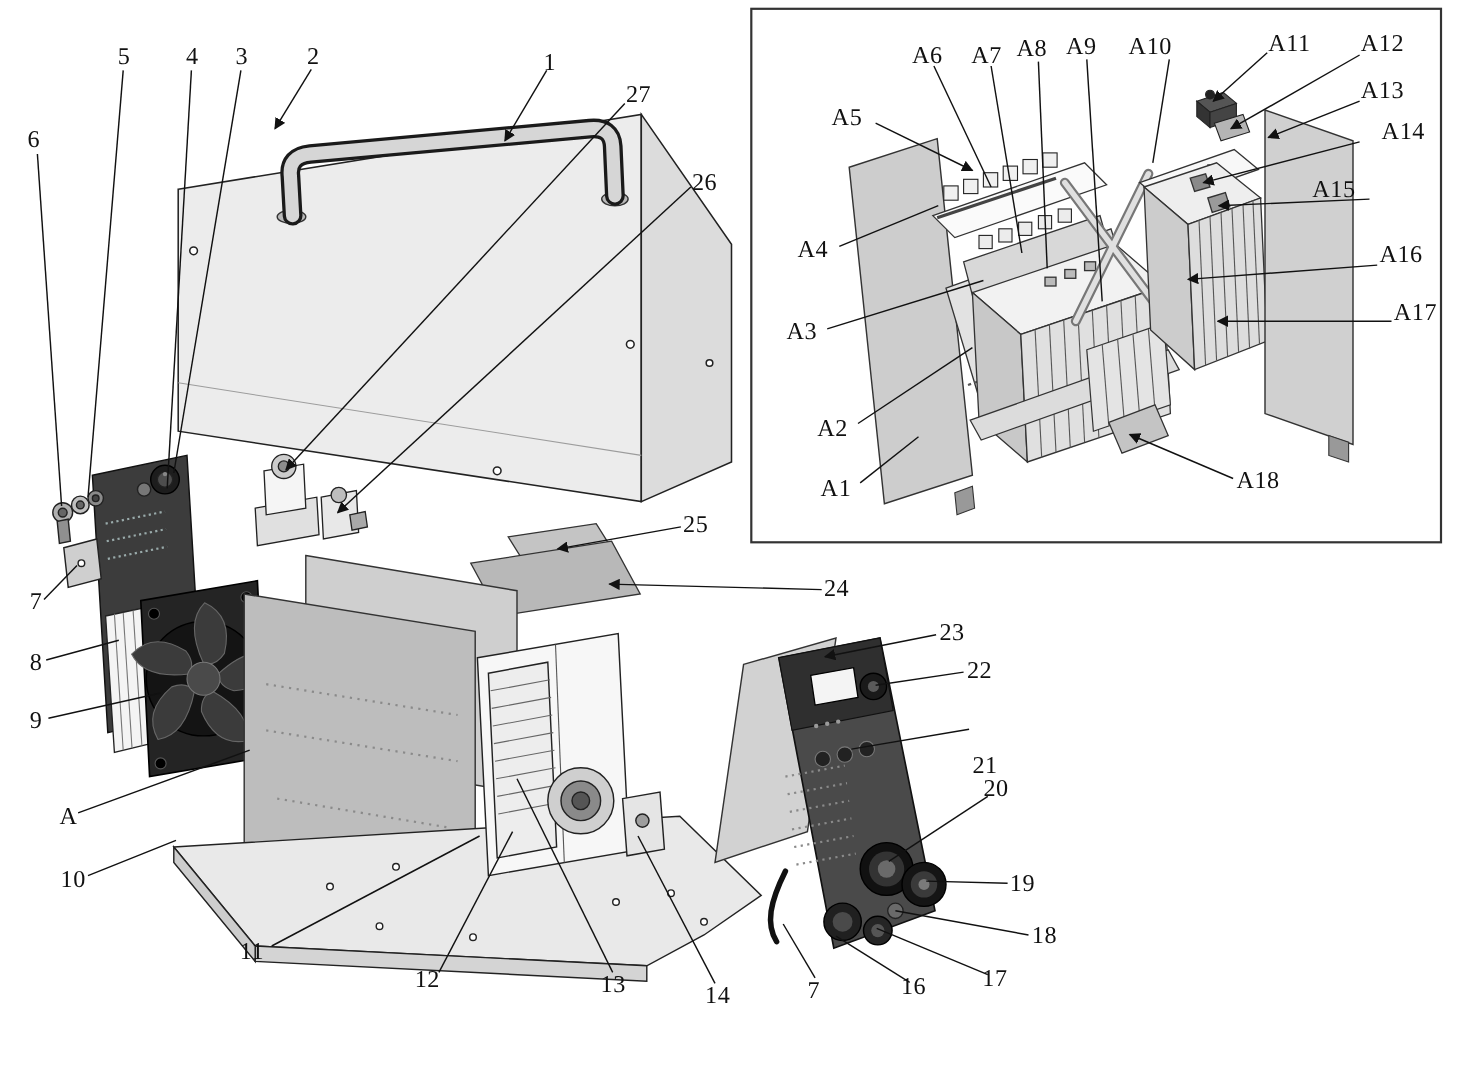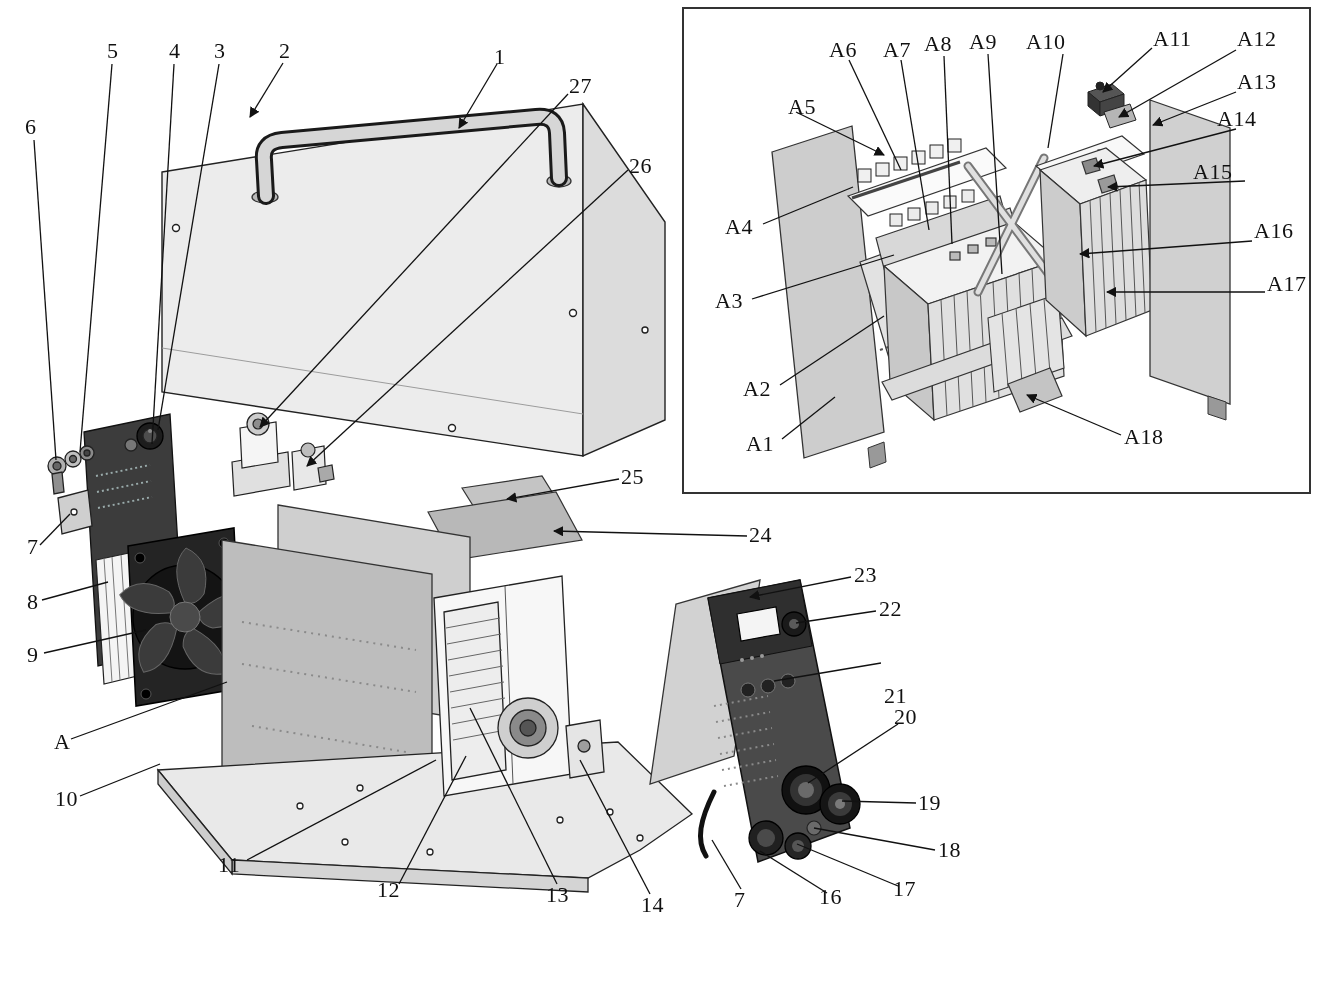--- a/index.html
+++ b/index.html
@@ -366,28 +366,28 @@
 <div class="callout" style="left:749px;top:524px">24</div>
 <div class="callout" style="left:621px;top:466px">25</div>
 <div class="callout" style="left:629px;top:155px">26</div>
 <div class="callout" style="left:569px;top:75px">27</div>
 <div class="callout" style="left:54px;top:731px">A</div>
 
 <div class="callout" style="left:746px;top:433px">A1</div>
 <div class="callout" style="left:743px;top:378px">A2</div>
 <div class="callout" style="left:715px;top:290px">A3</div>
 <div class="callout" style="left:725px;top:216px">A4</div>
-<div class="callout" style="left:788px;top:96px">A5</div>
+<div class="callout" style="left:756px;top:96px">A5</div>
 <div class="callout" style="left:829px;top:39px">A6</div>
 <div class="callout" style="left:883px;top:39px">A7</div>
 <div class="callout" style="left:924px;top:33px">A8</div>
 <div class="callout" style="left:969px;top:31px">A9</div>
 <div class="callout" style="left:1026px;top:31px">A10</div>
 <div class="callout" style="left:1153px;top:28px">A11</div>
 <div class="callout" style="left:1237px;top:28px">A12</div>
 <div class="callout" style="left:1237px;top:71px">A13</div>
-<div class="callout" style="left:1217px;top:108px">A14</div>
+<div class="callout" style="left:1256px;top:108px">A14</div>
 <div class="callout" style="left:1193px;top:161px">A15</div>
 <div class="callout" style="left:1254px;top:220px">A16</div>
 <div class="callout" style="left:1267px;top:273px">A17</div>
 <div class="callout" style="left:1124px;top:426px">A18</div>
 
 </div>
 
 </body></html>

